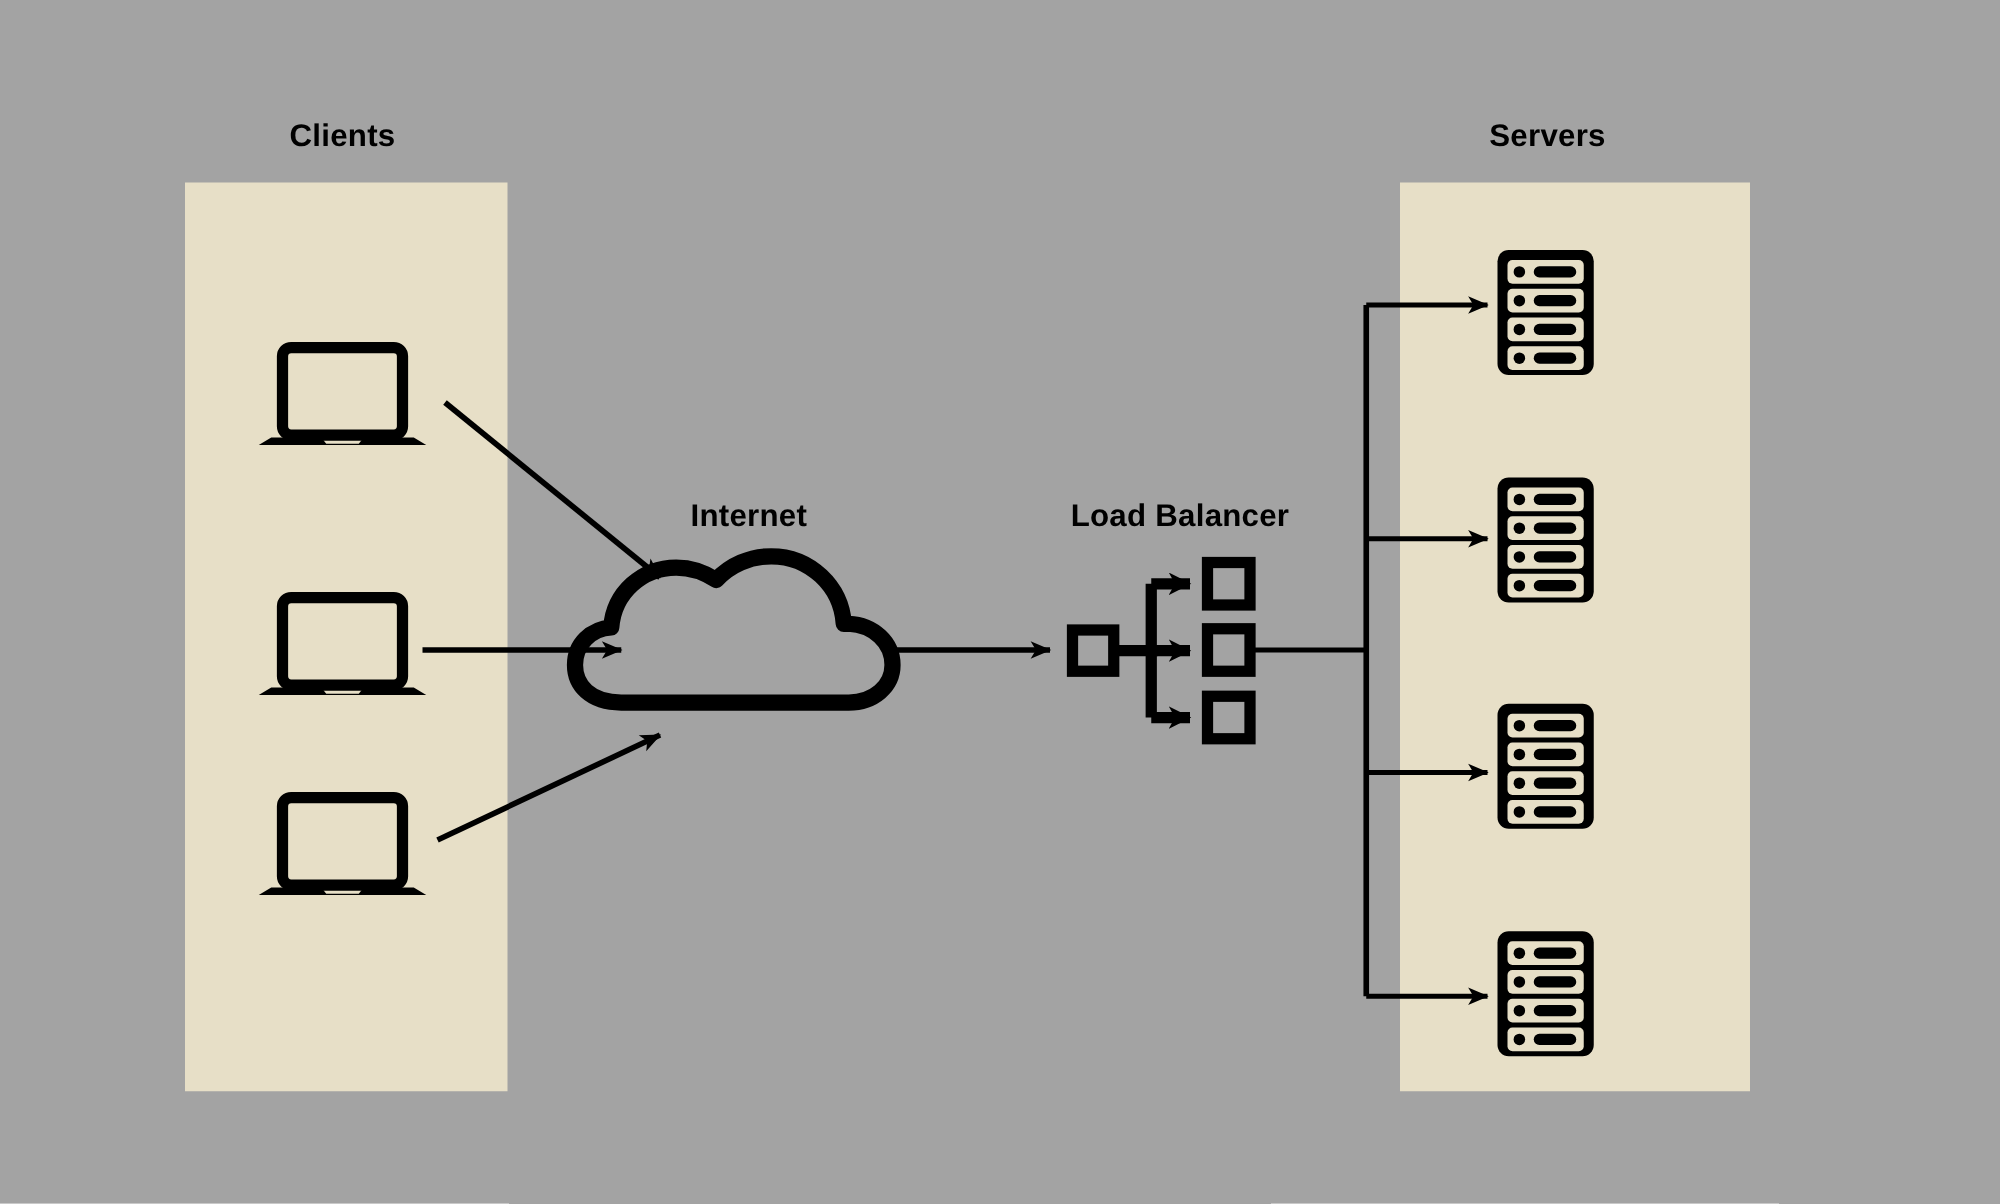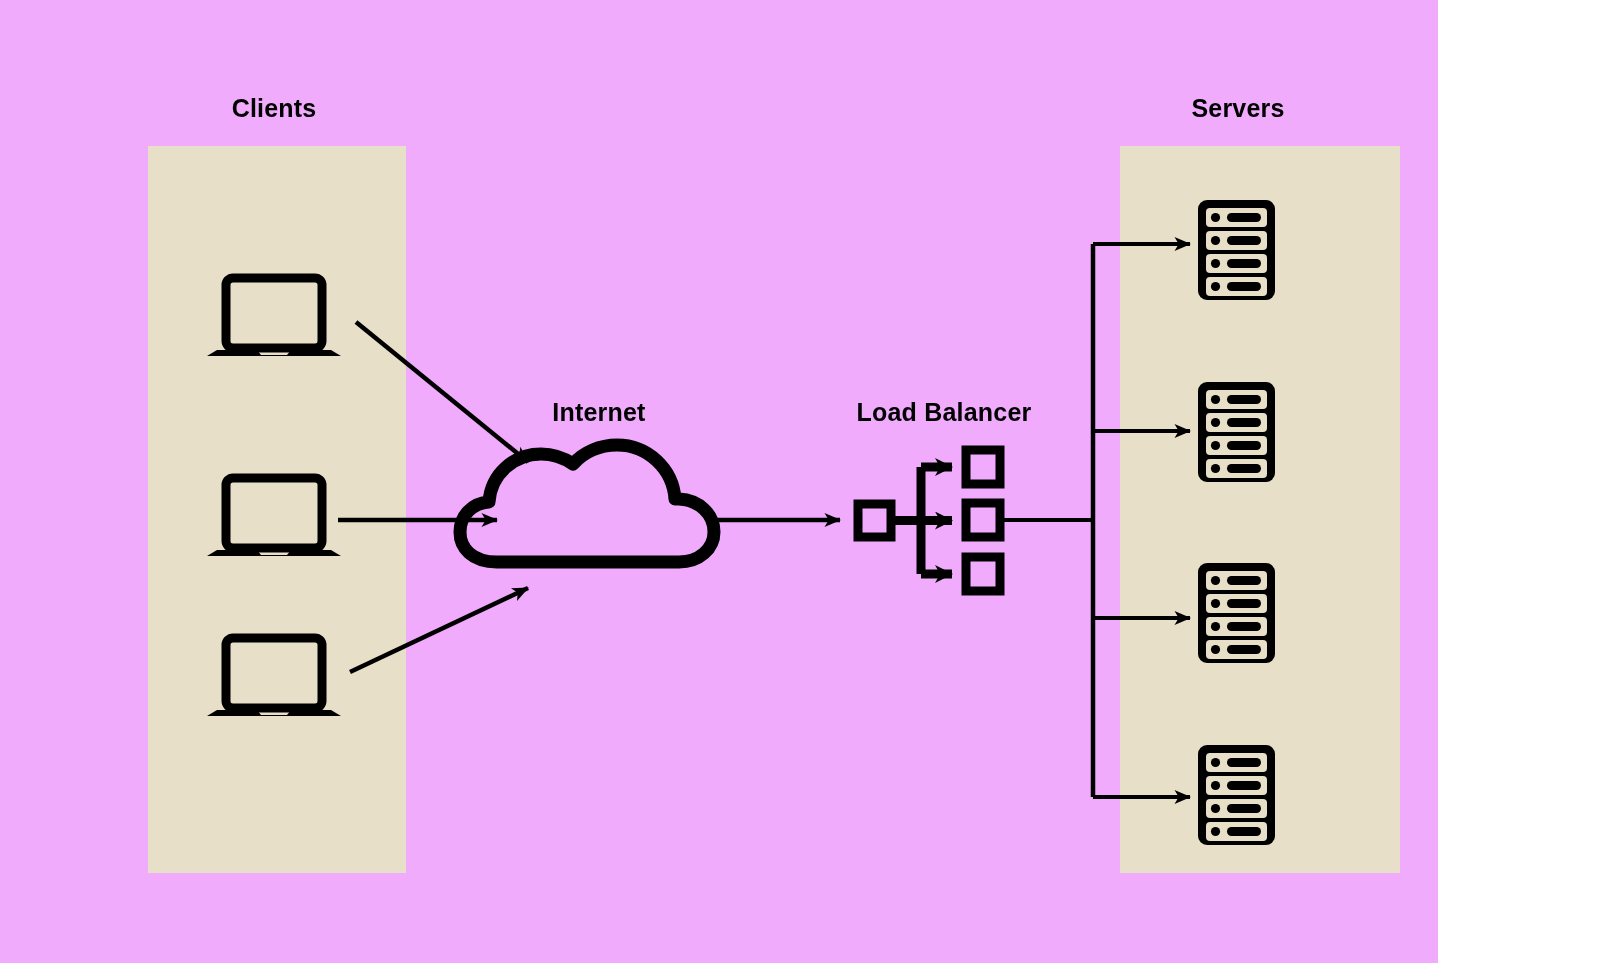--- a/index.html
+++ b/index.html
@@ -6,23 +6,23 @@
   html, body {
     margin: 0;
     padding: 0;
     background: #ffffff;
   }
   body {
     font-family: "Liberation Sans", sans-serif;
   }
   #canvas {
     position: relative;
-    width: 1438px;
+    width: 1600px;
     height: 963px;
-    background: #f0abfc;
+    background: #a3a3a3;
     overflow: hidden;
   }
   #diagram-svg {
     position: absolute;
     left: 0;
     top: 0;
     width: 1600px;
     height: 963px;
     display: block;
   }

